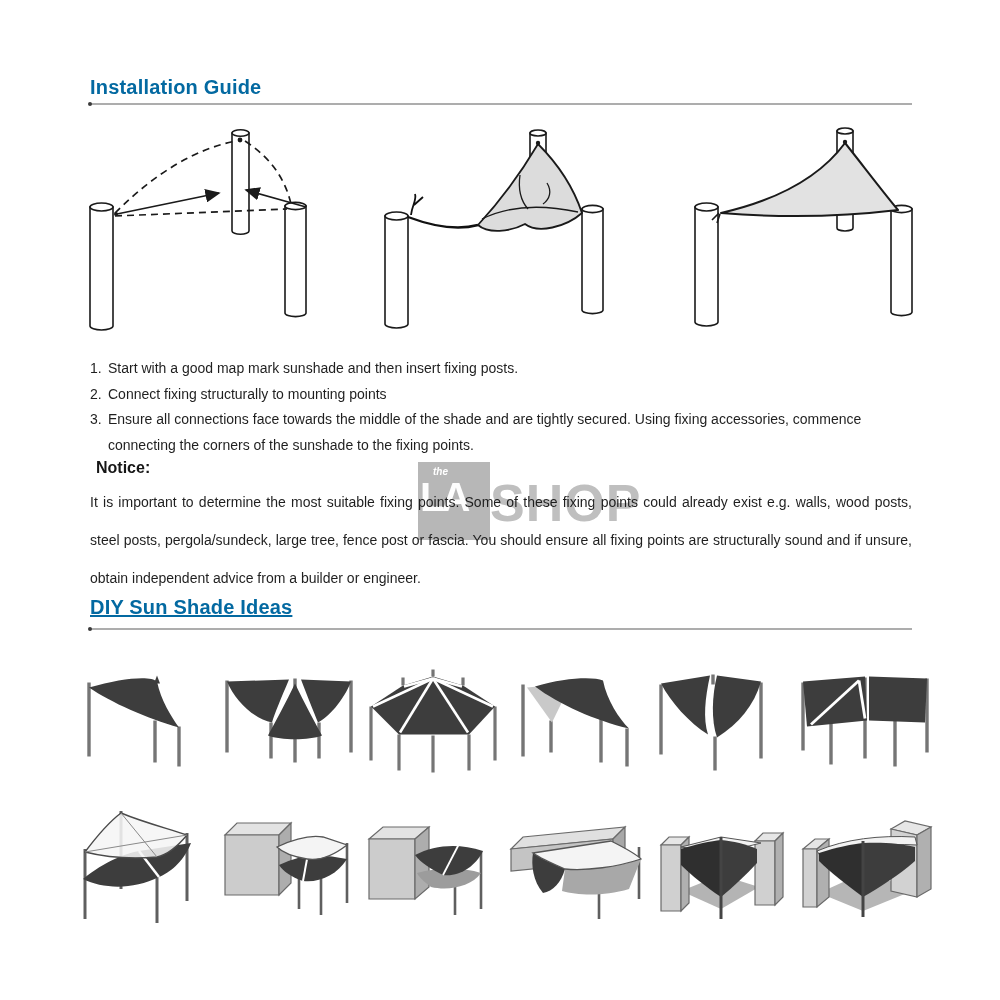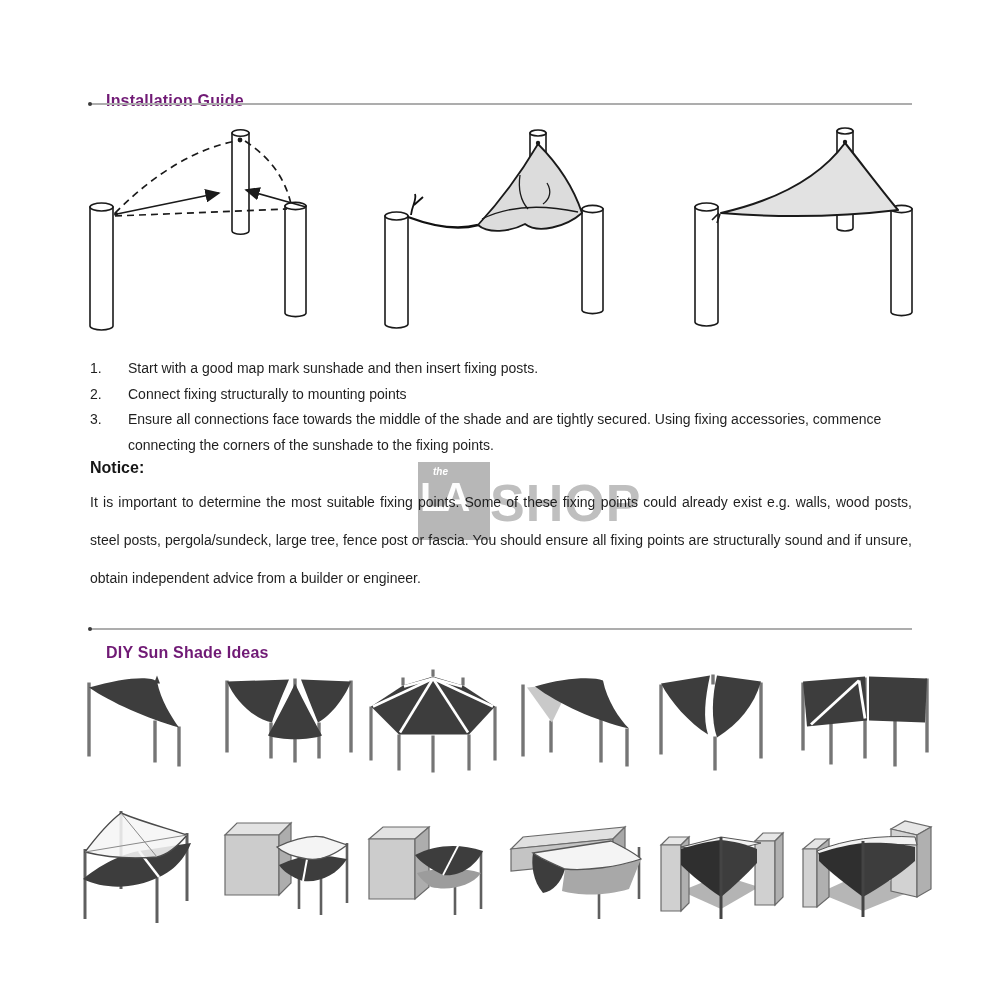--- a/index.html
+++ b/index.html
@@ -1,26 +1,26 @@
 <!DOCTYPE html>
 <html><head>
 <meta charset="utf-8">
 <style>
   html,body{margin:0;padding:0;background:#fff;}
   .page{position:relative;width:1000px;height:1000px;background:#fff;overflow:hidden;
         font-family:"Liberation Sans","DejaVu Sans",sans-serif;color:#1f1f1f;}
   .abs{position:absolute;z-index:2;}
-  h1.sec-title{margin:16px;font-size:16px;font-weight:bold;letter-spacing:.2px;color:#701a75;}
+  h1.sec-title{margin:0;font-size:20px;font-weight:bold;letter-spacing:.2px;color:#0369a1;}
   .rule{position:absolute;z-index:2;height:2px;background:#adadad;}
   .rule-dot{position:absolute;left:-2px;top:-1px;width:4px;height:4px;background:#3a3a3a;border-radius:50%;}
   .diagram-row{display:flex;gap:15px;}
   .steps{font-size:14px;line-height:25.5px;width:828px;}
   .step{display:flex;}
   .step .num{flex:0 0 18px;}
-  .step .txt{flex:1;margin-left:20px;}
+  .step .txt{flex:1;}
   .notice-title{margin:0;font-size:16px;font-weight:bold;color:#161616;}
   .notice-body{margin:0;width:822px;font-size:14px;line-height:38px;text-align:justify;}
   .watermark{position:absolute;z-index:1;left:418px;top:462px;width:240px;height:84px;}
   .wm-square{position:absolute;left:0;top:0;width:72px;height:78px;background:#b7b7b7;}
   .wm-the{position:absolute;left:15px;top:4px;font-size:10px;font-weight:bold;color:#fff;font-style:italic;}
   .wm-la{position:absolute;left:2px;top:13px;font-size:40px;font-weight:bold;color:#fdfdfd;letter-spacing:-3px;}
   .wm-shop{position:absolute;left:72px;top:11px;font-size:52px;font-weight:bold;color:#bfbfbf;letter-spacing:1px;}
   .ideas-row{display:flex;justify-content:space-between;width:860px;}
   .idea{width:140px;}
   svg{display:block;}
@@ -116,24 +116,24 @@
     <div class="step">
       <span class="num">2.</span>
       <span class="txt">Connect fixing structurally to mounting points</span>
     </div>
     <div class="step">
       <span class="num">3.</span>
       <span class="txt">Ensure all connections face towards the middle of the shade and are tightly secured. Using fixing accessories, commence connecting the corners of the sunshade to the fixing points.</span>
     </div>
   </div>
 
-  <h2 class="notice-title abs" style="left:90px;top:459px;">Notice:</h2>
+  <h2 class="notice-title abs" style="left:96px;top:459px;">Notice:</h2>
   <p class="notice-body abs" style="left:90px;top:483px;">It is important to determine the most suitable fixing points. Some of these fixing points could already exist e.g. walls, wood posts, steel posts, pergola/sundeck, large tree, fence post or fascia. You should ensure all fixing points are structurally sound and if unsure, obtain independent advice from a builder or engineer.</p>
 
-  <h1 class="sec-title abs" style="left:90px;top:628px;">DIY Sun Shade Ideas</h1>
+  <h1 class="sec-title abs" style="left:90px;top:596px;text-decoration:underline;">DIY Sun Shade Ideas</h1>
   <div class="rule" style="left:90px;top:628px;width:822px;">
     <span class="rule-dot"></span>
   </div>
 
   <div class="abs ideas-row" style="left:75px;top:658px;">
 
     <div class="idea">
       <svg viewBox="0 0 140 120" width="140" height="125">
         <g stroke="#757575" stroke-width="3.4">
             <path d="M14,22 V96"></path>

